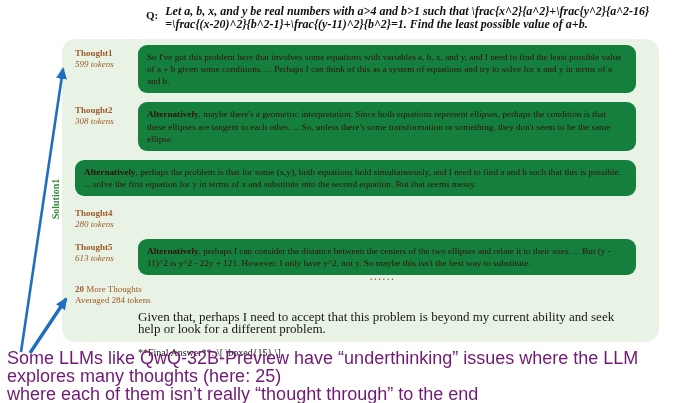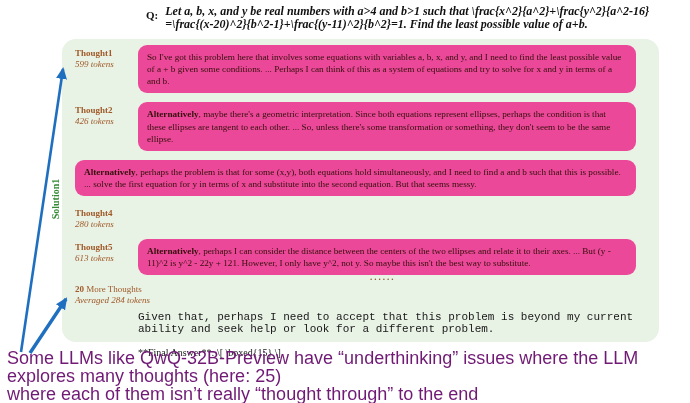--- a/index.html
+++ b/index.html
@@ -12,30 +12,30 @@
   .q-text { font-style:italic; font-weight:700; font-size:12px; line-height:12.5px; color:#111; }
 
   
   .solution-box { position:absolute; left:62px; top:39px; width:597px; height:303px;
     background:#e8f2e5; border-radius:14px; padding:6px 23px 8px 13px; }
 
   .trow { display:flex; gap:6px; margin-bottom:9px; align-items:flex-start; }
   .tlabel { width:57px; flex:0 0 57px; color:#a05a28; font-size:9px; line-height:11px; padding-top:3px; }
   .tlabel .tname { font-weight:700; }
   .tlabel .ttok { font-style:italic; display:block; }
-  .bubble { flex:1; background:#ec4899; border-radius:9px; padding:6px 9px; color:#33100a;
+  .bubble { flex:1; background:#15803d; border-radius:9px; padding:6px 9px; color:#33100a;
     font-size:9.2px; line-height:1.32; min-height:34px; }
   .bubble b { font-weight:700; }
 
   .more-thoughts { color:#a05a28; font-size:9px; line-height:11px; margin-top:2px; }
   .more-thoughts .mt-count { font-weight:700;text-align:right; }
-  .more-thoughts .mt-avg { font-style:italic; display:block; }
+  .more-thoughts .mt-avg { display:block; }
   .dots { position:absolute; left:308px; top:233px; color:#8a5a2a; font-weight:700; letter-spacing:2px; font-size:9px; }
 
-  .conclusion { margin-left:63px; margin-top:5px; color:#181818; font-size:11px; line-height:12px; width:500px;font-family:Liberation Mono, monospace; }
+  .conclusion { margin-left:63px; margin-top:5px; color:#181818; font-size:13px; line-height:12px; width:500px; }
   .final-answer { margin-left:63px; margin-top:12px; color:#181818; font-size:10px; }
 
   
   .solution-label { position:absolute; left:55px; top:199px; transform:translate(-50%,-50%) rotate(-90deg);
     color:#338a33; font-weight:700; font-size:10px; white-space:nowrap; }
 
   
   .arrow-layer { position:absolute; left:0; top:0; width:690px; height:403px; pointer-events:none; }
 
   
@@ -61,21 +61,21 @@
       <div class="tlabel">
         <span class="tname">Thought1</span>
         <span class="ttok">599 tokens</span>
       </div>
       <div class="bubble"><b></b><span>So I've got this problem here that involves some equations with variables a, b, x, and y, and I need to find the least possible value of a + b given some conditions. ... Perhaps I can think of this as a system of equations and try to solve for x and y in terms of a and b.</span></div>
     </div>
 
     <div class="trow">
       <div class="tlabel">
         <span class="tname">Thought2</span>
-        <span class="ttok">426 tokens</span>
+        <span class="ttok">308 tokens</span>
       </div>
       <div class="bubble"><b>Alternatively</b><span>, maybe there's a geometric interpretation. Since both equations represent ellipses, perhaps the condition is that these ellipses are tangent to each other. ... So, unless there's some transformation or something, they don't seem to be the same ellipse.</span></div>
     </div>
 
     <div class="trow">
       <div class="bubble"><b>Alternatively</b><span>, perhaps the problem is that for some (x,y), both equations hold simultaneously, and I need to find a and b such that this is possible. ... solve the first equation for y in terms of x and substitute into the second equation. But that seems messy.</span></div>
     </div>
 
     <div class="trow">
       <div class="tlabel">

